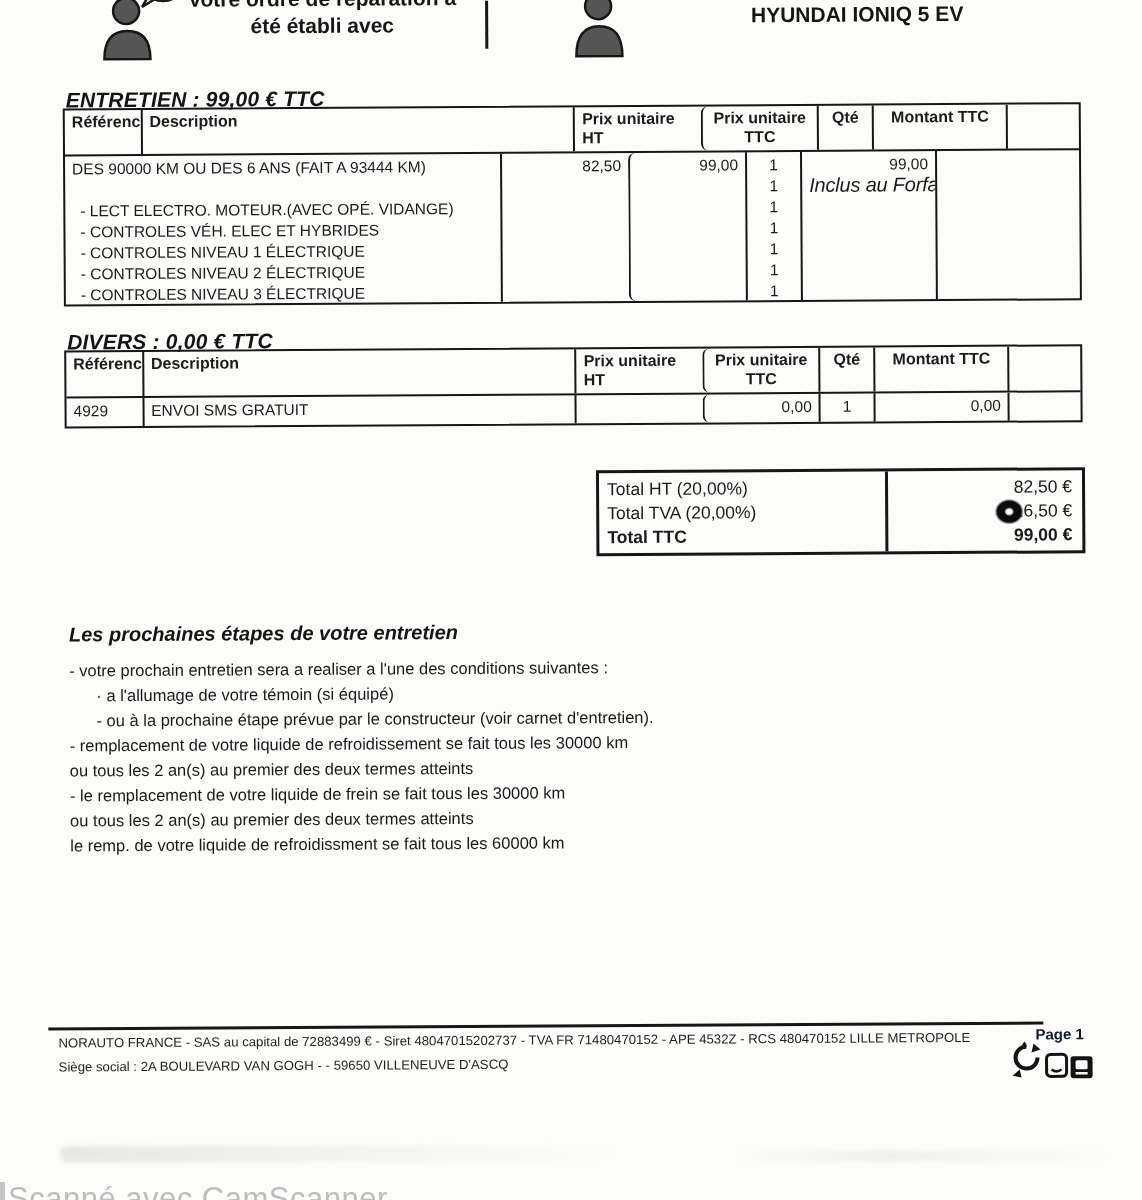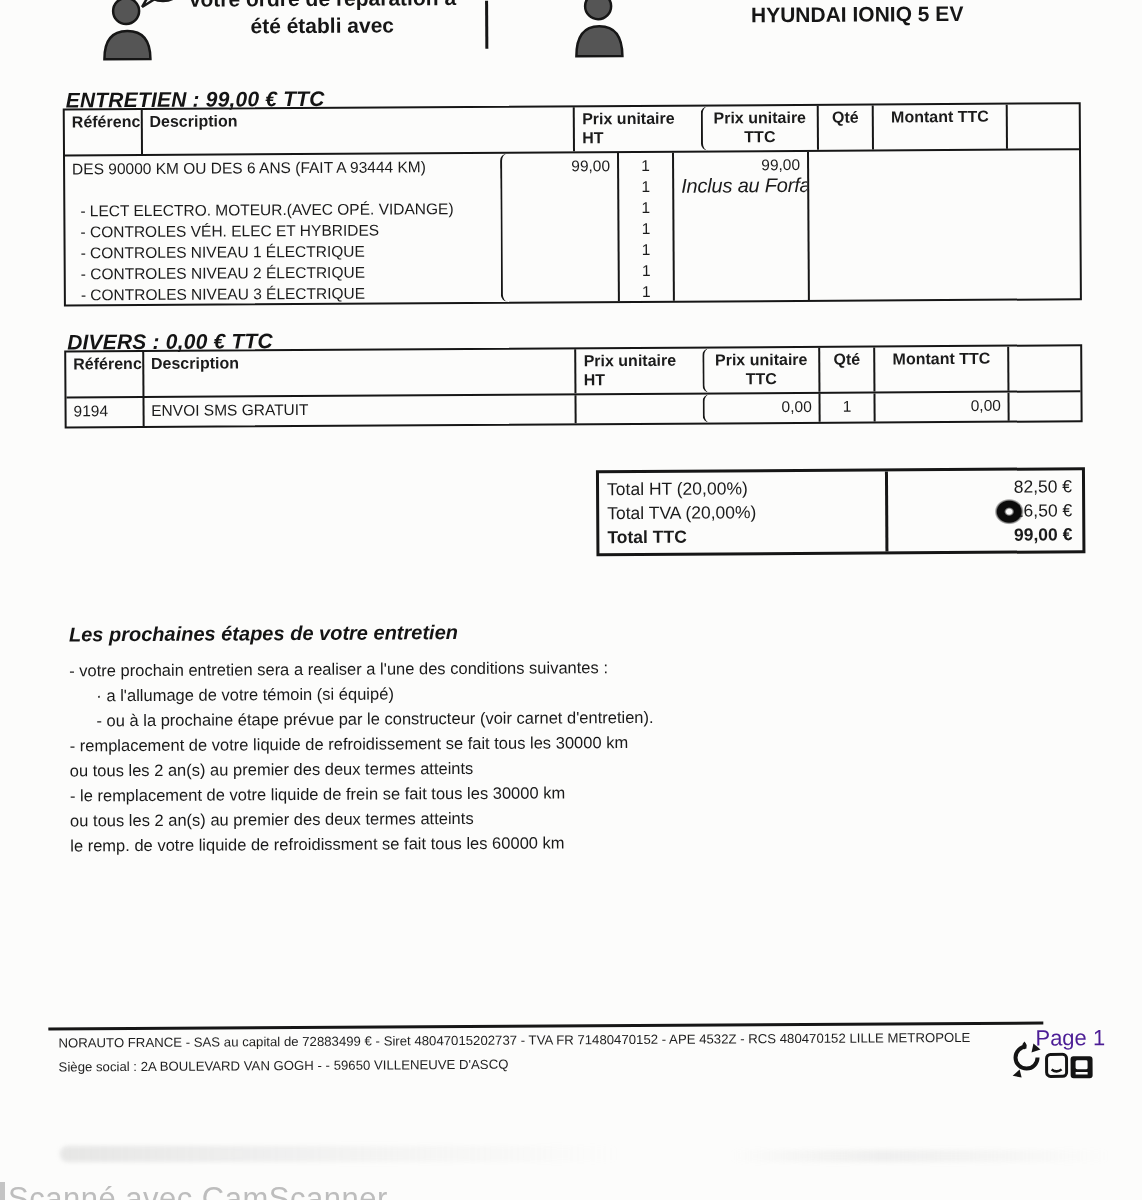--- a/index.html
+++ b/index.html
@@ -53,21 +53,21 @@
   }
 
   
   .steps-title{ font-style:italic; font-weight:bold; font-size:20px; color:#141414;}
   .steps{ font-size:16.5px; line-height:25px; color:#191919; }
   .steps .indent{ padding-left:27px; }
 
   
   .foot-rule{ height:2.5px; background:#161616; }
   .foot-txt{ font-size:13.2px; color:#1f1f1f; }
-  .page-label{ font-size:22px; color:#4c1d95; }
+  .page-label{ font-size:15px; color:#0f172a;font-weight:bold; }
 
   
   .smudge1{ left:60px; top:1146px; width:560px; height:16px;
     background:linear-gradient(90deg, rgba(190,190,190,.35), rgba(210,210,210,.18) 55%, rgba(220,220,220,0));
     border-radius:8px; filter:blur(2px);}
   .smudge2{ left:730px; top:1150px; width:380px; height:12px;
     background:linear-gradient(90deg, rgba(215,215,215,0), rgba(205,205,205,.25) 40%, rgba(220,220,220,0));
     border-radius:8px; filter:blur(2px);}
   .watermark{ font-size:31px; color:#bdbdbd; letter-spacing:.5px; white-space:nowrap;}
   .wm-bar{ width:5px; height:26px; background:#c4c4c4; }
@@ -113,20 +113,21 @@
           <div>DES 90000 KM OU DES 6 ANS (FAIT A 93444 KM)</div>
           <div class="desc-gap"></div>
           <div style="padding-left:8px;">
             <div>- LECT ELECTRO. MOTEUR.(AVEC OPÉ. VIDANGE)</div>
             <div>- CONTROLES VÉH. ELEC ET HYBRIDES</div>
             <div>- CONTROLES NIVEAU 1 ÉLECTRIQUE</div>
             <div>- CONTROLES NIVEAU 2 ÉLECTRIQUE</div>
             <div>- CONTROLES NIVEAU 3 ÉLECTRIQUE</div>
           </div>
         </div>
+        <div class="td c-pht body1 num">82,50</div>
         <div class="td c-pttc body1 num">99,00</div>
         <div class="td c-qte body1 qty-col">
           <div>1</div>
           <div>1</div>
           <div>1</div>
           <div>1</div>
           <div>1</div>
           <div>1</div>
           <div>1</div>
         </div>
@@ -144,21 +145,21 @@
       <div class="tr thead">
         <div class="th c-ref h46">Référence</div>
         <div class="th c-desc h46">Description</div>
         <div class="th c-pht h46">Prix unitaire HT</div>
         <div class="th c-pttc h46 center">Prix unitaire TTC</div>
         <div class="th c-qte h46 center">Qté</div>
         <div class="th c-mont h46 center">Montant TTC</div>
         <div class="th c-last h46"></div>
       </div>
       <div class="tr">
-        <div class="td c-ref body2">9194</div>
+        <div class="td c-ref body2">4929</div>
         <div class="td c-desc body2">ENVOI SMS GRATUIT</div>
         <div class="td c-pht body2 num"></div>
         <div class="td c-pttc body2 num">0,00</div>
         <div class="td c-qte body2 qty-col">1</div>
         <div class="td c-mont body2 num">0,00</div>
         <div class="td c-last body2"></div>
       </div>
     </div>
 
     <div class="totals" style="left:596px; top:470px;">

